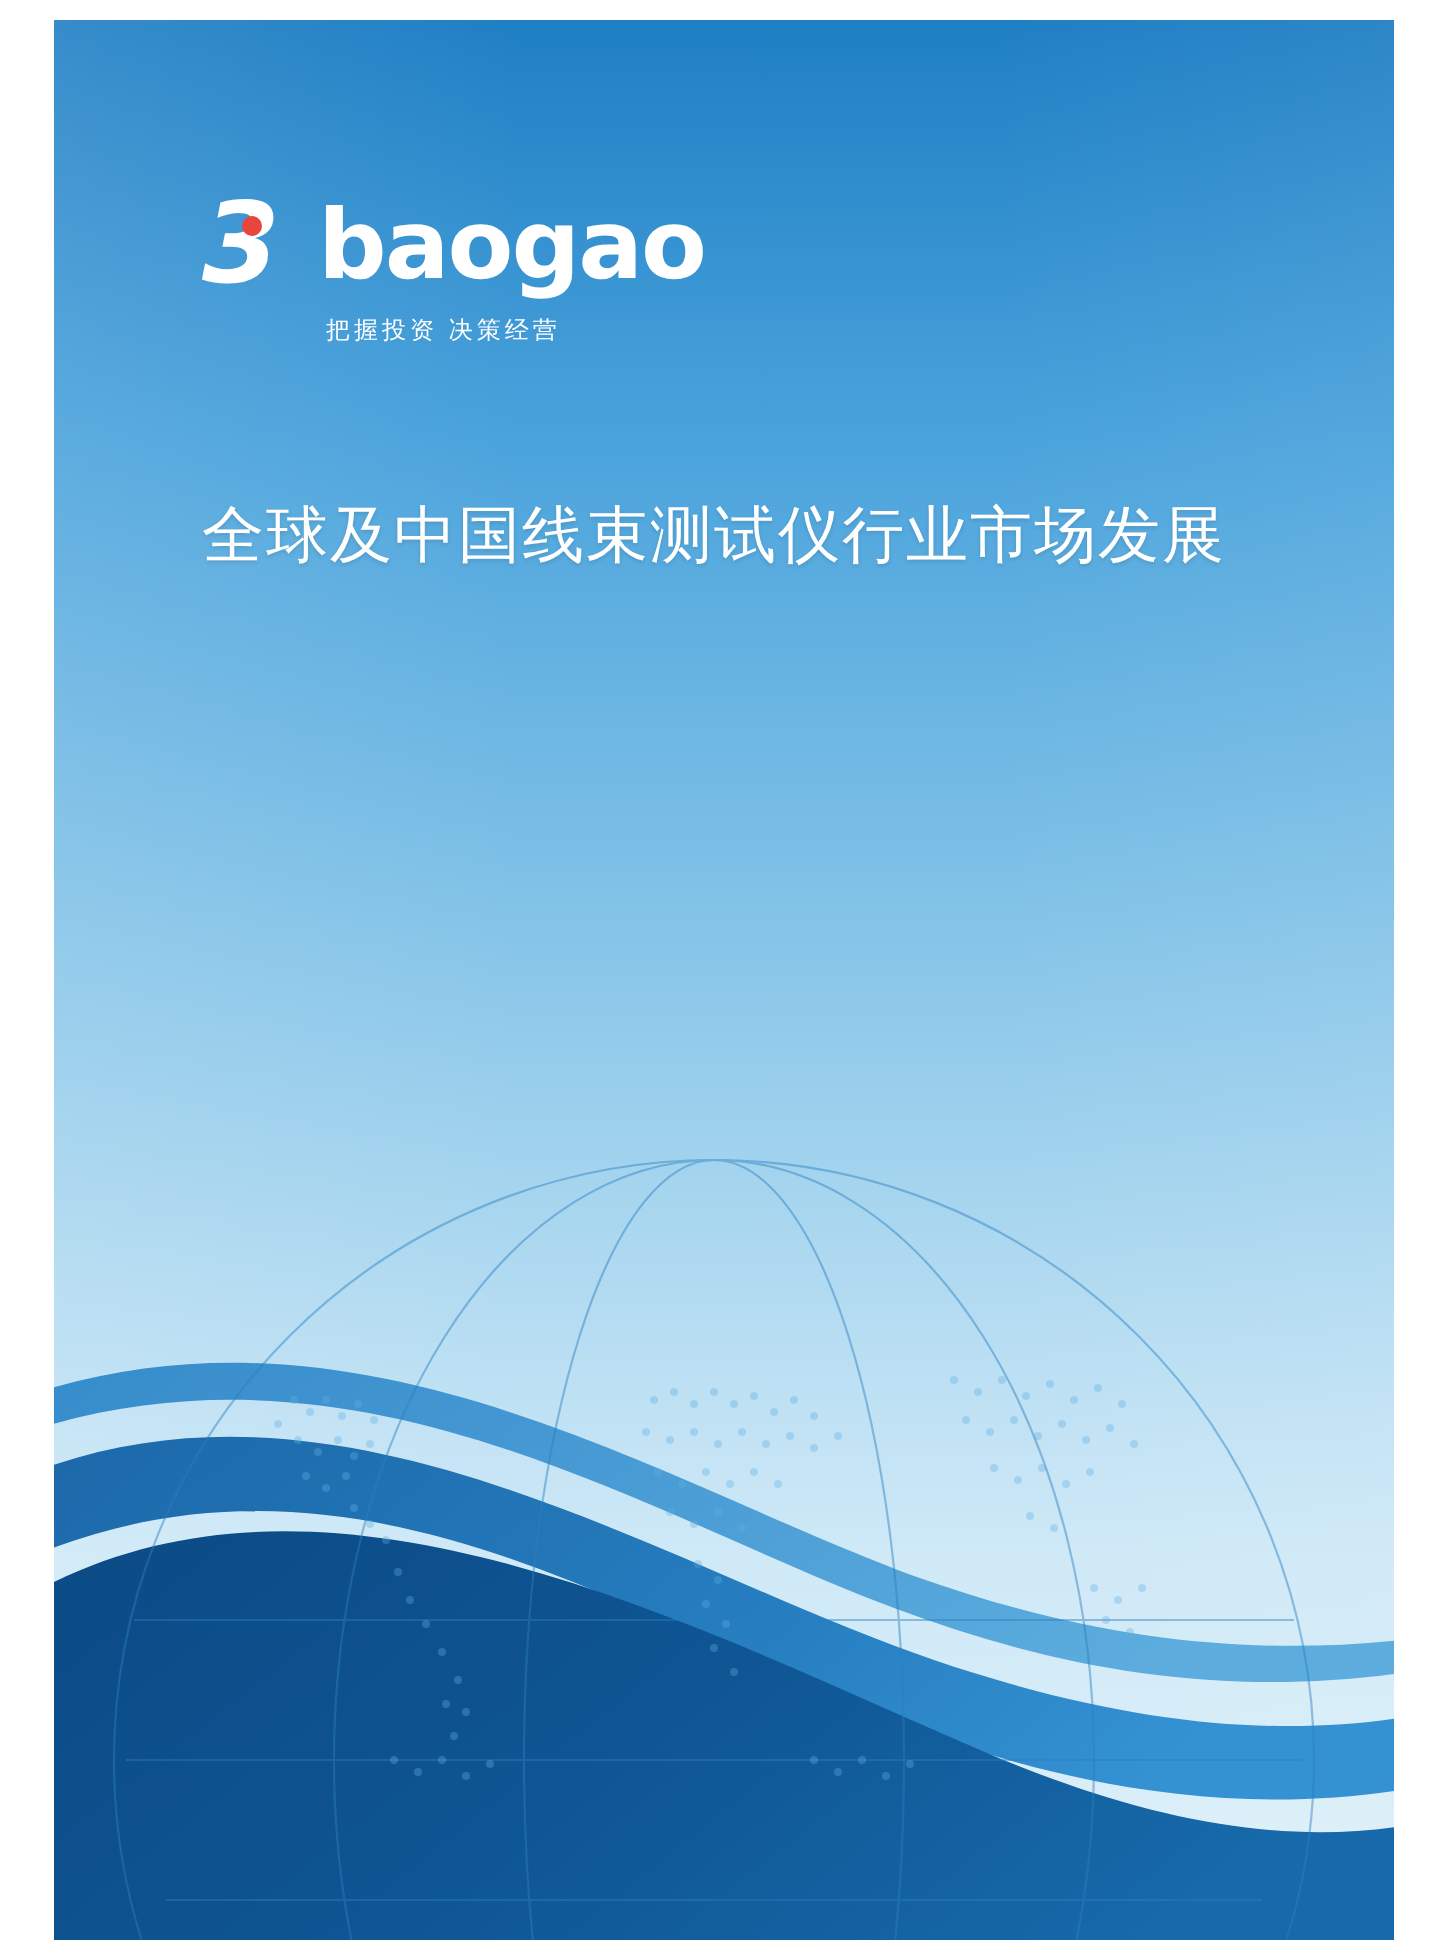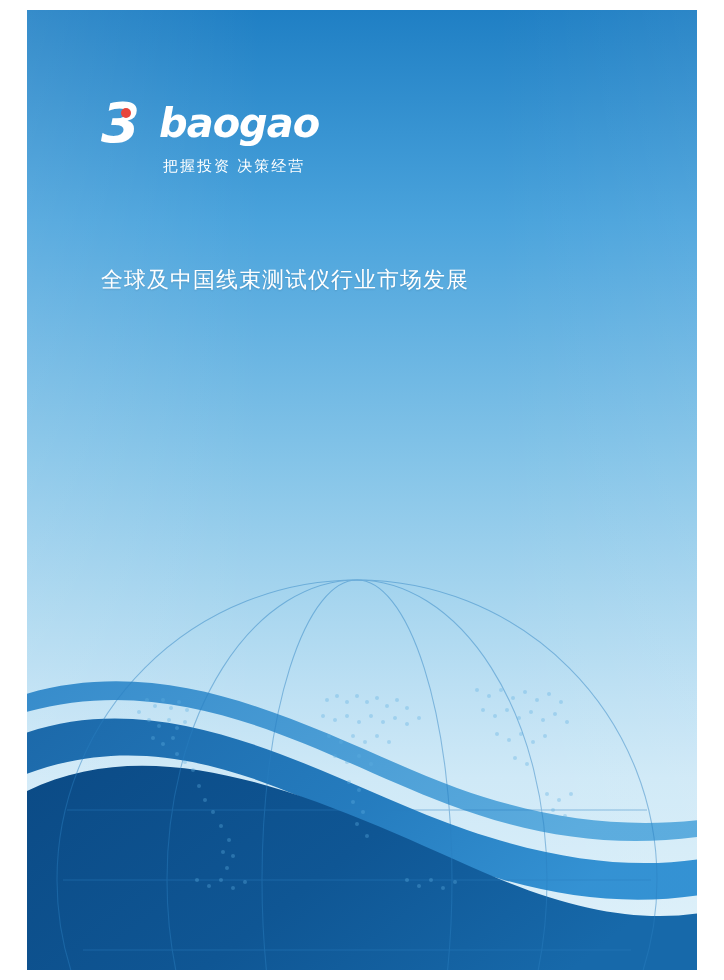--- a/index.html
+++ b/index.html
@@ -67,47 +67,46 @@
     top: 13px;
     width: 10px;
     height: 10px;
     background: #e8453c;
     border-radius: 50%;
   }
   .logo-word {
     position: absolute;
     left: 58px;
     top: 0px;
-    font-size: 40px;
+    font-size: 48px;
     font-weight: bold;
     color: #ffffff;
     line-height: 56px;
     letter-spacing: -1px;
     font-family: "DejaVu Sans", sans-serif;
-    font-style: italic;
   }
   .logo-tagline {
     position: absolute;
     left: 62px;
     top: 62px;
-    font-size: 15px;
+    font-size: 12px;
     color: #ffffff;
     letter-spacing: 2px;
     font-weight: normal;
     white-space: nowrap;
   }
 
   
   .title {
     position: absolute;
     left: 74px;
-    top: 244px;
+    top: 232px;
     width: 590px;
     color: #ffffff;
-    font-size: 22px;
+    font-size: 31px;
     line-height: 52px;
     font-weight: normal;
     letter-spacing: 1px;
     text-shadow: 0 1px 2px rgba(0,0,0,0.12);
   }
   .title-line { display: block; }
 
   
   .art {
     position: absolute;

